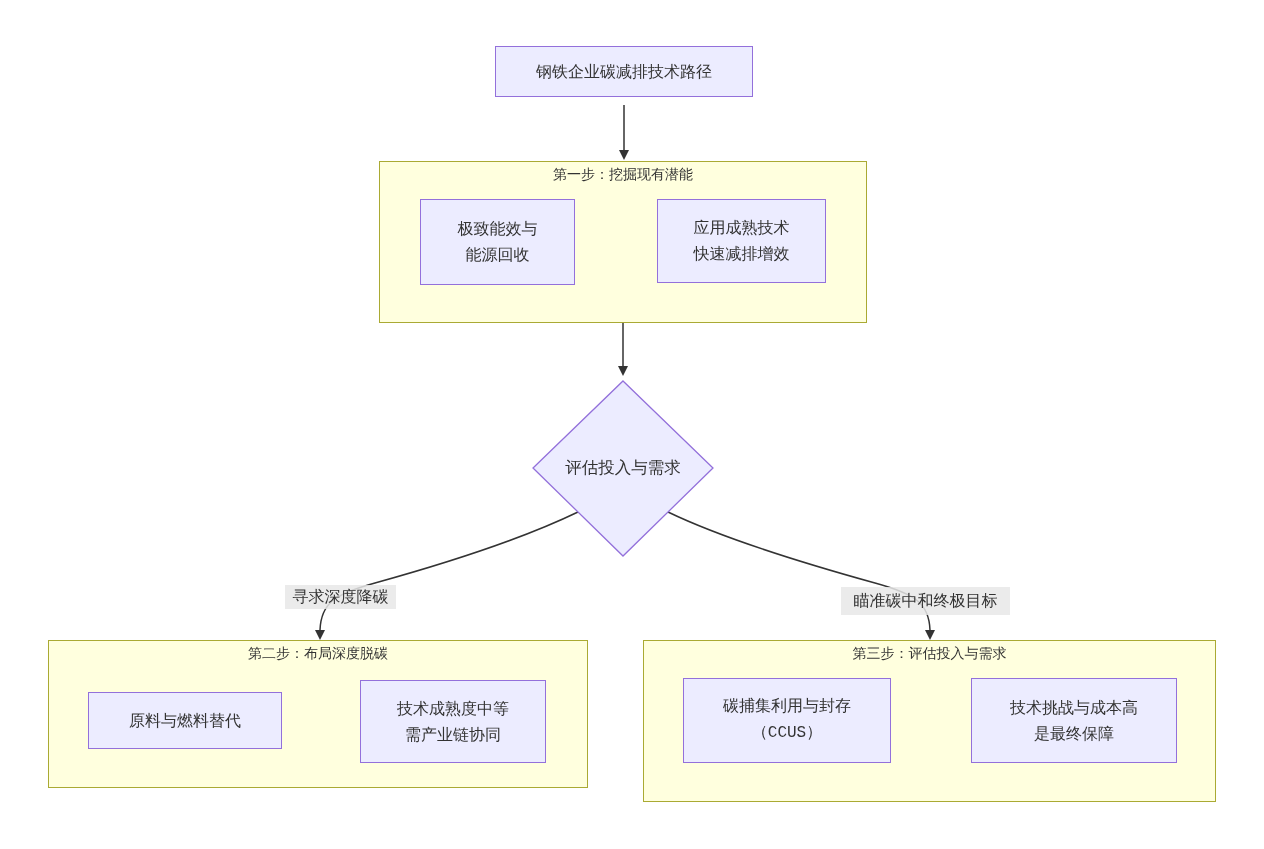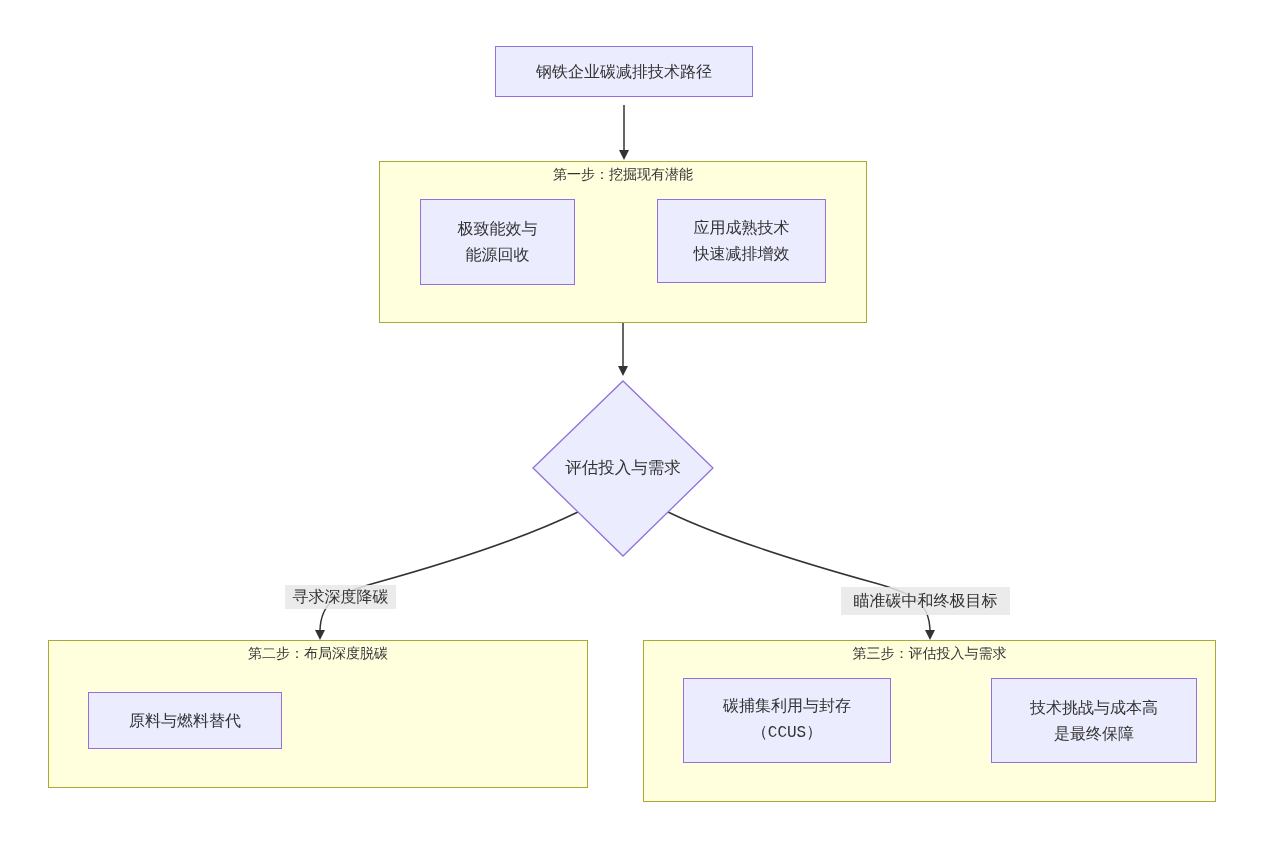--- a/index.html
+++ b/index.html
@@ -117,19 +117,21 @@
 能源回收</div>
   <div class="node" style="left:657px;top:199px;width:169px;height:84px;">应用成熟技术
 快速减排增效</div>
 
   <div class="decision-text" style="left:543px;top:448px;width:160px;height:40px;">评估投入与需求</div>
 
   <div class="edge-label" style="left:262px;top:585px;width:111px;height:24px;margin-left:23px;">寻求深度降碳</div>
   <div class="edge-label" style="left:841px;top:587px;width:169px;height:28px;">瞄准碳中和终极目标</div>
 
   <div class="node" style="left:88px;top:692px;width:194px;height:57px;">原料与燃料替代</div>
+  <div class="node" style="left:360px;top:680px;width:186px;height:83px;">技术成熟度中等
+需产业链协同</div>
 
   <div class="node" style="left:683px;top:678px;width:208px;height:85px;font-family:Liberation Mono, monospace;">碳捕集利用与封存
 （CCUS）</div>
-  <div class="node" style="left:971px;top:678px;width:206px;height:85px;margin-left:20px;">技术挑战与成本高
+  <div class="node" style="left:971px;top:678px;width:206px;height:85px;">技术挑战与成本高
 是最终保障</div>
 
 </div>
 
 </body></html>

